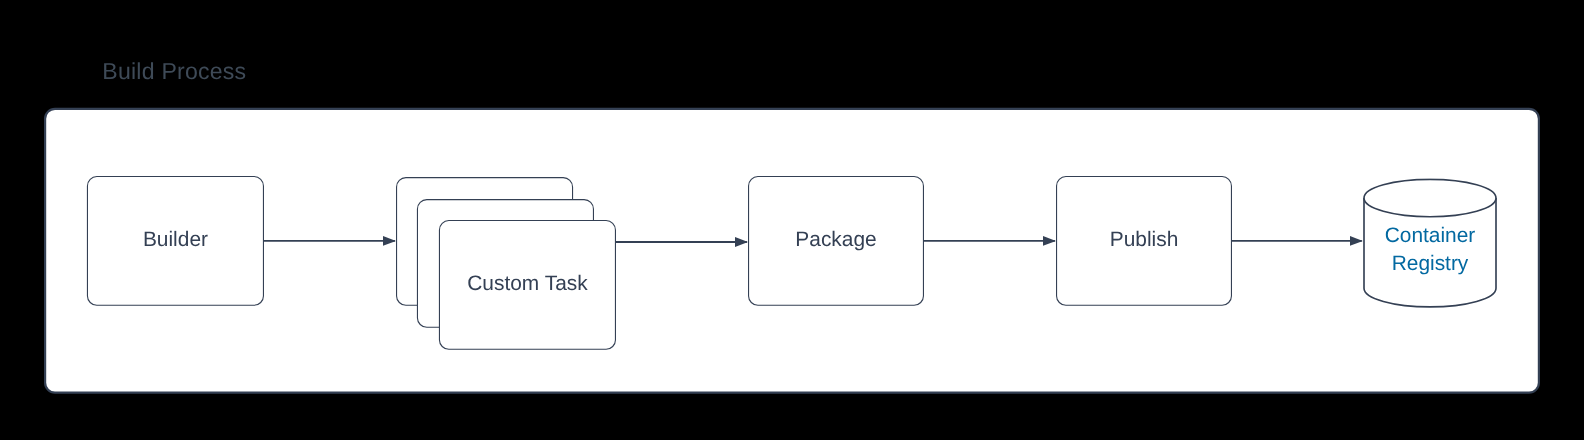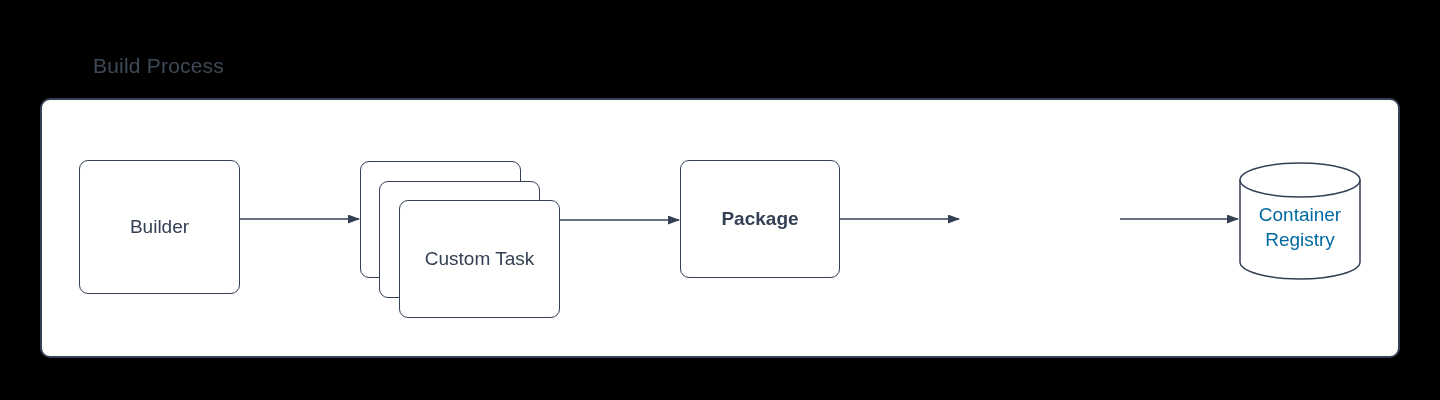--- a/index.html
+++ b/index.html
@@ -48,25 +48,25 @@
     border: 1.5px solid #344054;
     border-radius: 9px;
     box-sizing: border-box;
     display: flex;
     align-items: center;
     justify-content: center;
     color: #344054;
     font-size: 19px;
     text-align: center;
   }
-  .node-builder   { left: 37px;  top: 60px;  width: 161px; height: 134px; }
+  .node-builder   { left: 37px;  top: 60px;  width: 161px; height: 118px; }
   .stack-back     { left: 318px; top: 61px;  width: 161px; height: 117px; }
   .stack-middle   { left: 337px; top: 81px;  width: 161px; height: 117px; }
   .stack-front    { left: 357px; top: 100px; width: 161px; height: 118px; }
-  .node-package   { left: 638px; top: 60px;  width: 160px; height: 118px; font-weight: bold; }
+  .node-package   { left: 638px; top: 60px;  width: 160px; height: 118px; }
   .node-publish   { left: 918px; top: 60px;  width: 160px; height: 118px; }
   .cylinder {
     position: absolute;
     left: 1197px;
     top: 62px;
     width: 122px;
     height: 118px;
   }
   .cylinder svg {
     position: absolute;
@@ -123,20 +123,23 @@
       <span>Custom Task</span>
     </div>
     <div class="node stack-front">
       <span>Custom Task</span>
     </div>
 
     <div class="node node-package">
       <span>Package</span>
     </div>
 
+    <div class="node node-publish">
+      <span>Publish</span>
+    </div>
 
     <div class="cylinder">
       <svg width="122" height="118" viewBox="0 0 122 118" xmlns="http://www.w3.org/2000/svg">
         <path d="M1,18 L1,100 A60,17 0 0 0 121,100 L121,18" fill="#ffffff" stroke="#344054" stroke-width="1.5"></path>
         <ellipse cx="61" cy="18" rx="60" ry="17" fill="#ffffff" stroke="#344054" stroke-width="1.5"></ellipse>
       </svg>
       <div class="cylinder-label">Container Registry</div>
     </div>
 
   </div>

